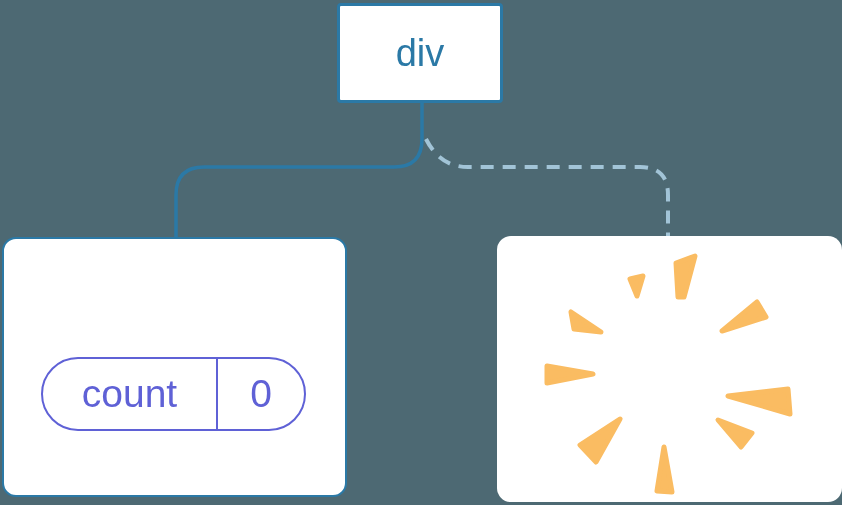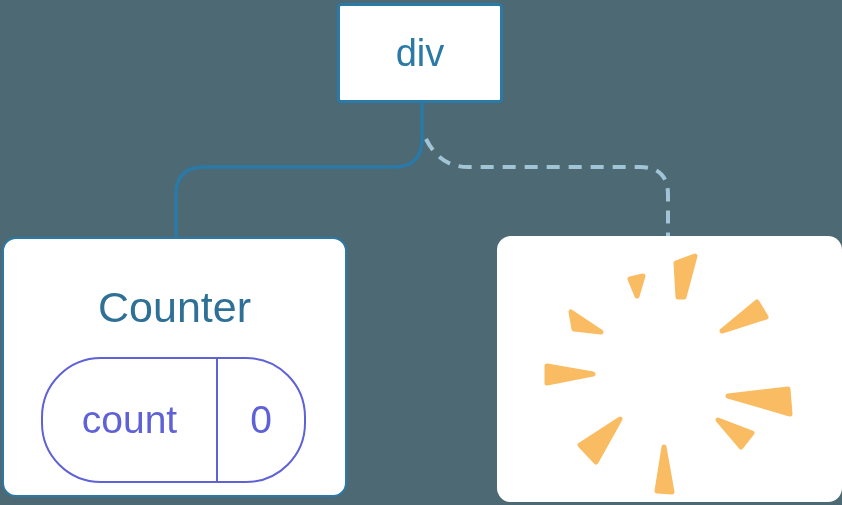--- a/index.html
+++ b/index.html
@@ -36,21 +36,21 @@
   .counter-card{
     left:2px;top:237px;width:345px;height:260px;
     border:2px solid var(--node-blue);
   }
   .counter-title{
     position:absolute;left:0;top:38px;width:100%;height:60px;
     display:flex;align-items:center;justify-content:center;
     font-size:43px;font-weight:500;color:var(--title-blue);
   }
   .state-pill{
-    position:absolute;left:37px;top:118px;width:265px;height:126px;
+    position:absolute;left:37px;top:118px;width:265px;height:74px;
     border:2px solid var(--state-indigo);border-radius:60px;
     display:flex;overflow:hidden;
   }
   .state-key-cell{
     width:173px;height:100%;
     display:flex;align-items:center;justify-content:center;
     font-size:39px;color:var(--state-indigo);
   }
   .state-value-cell{
     flex:1;height:100%;
@@ -76,21 +76,20 @@
   <svg class="edges" viewBox="0 0 842 505">
     <path class="edge solid" d="M 422 102 L 422 139 Q 422 167 394 167 L 204 167 Q 176 167 176 195 L 176 238"></path>
     <path class="edge dashed" d="M 426 139 Q 440 167 468 167 L 640 167 Q 668 167 668 195 L 668 237"></path>
   </svg>
 
   <div class="node-root">
     <span>div</span>
   </div>
 
   <div class="card counter-card">
-    <div class="counter-title">Counter</div>
     <div class="state-pill">
       <div class="state-key-cell">
         <span>count</span>
       </div>
       <div class="state-value-cell">
         <span>0</span>
       </div>
     </div>
   </div>
 

